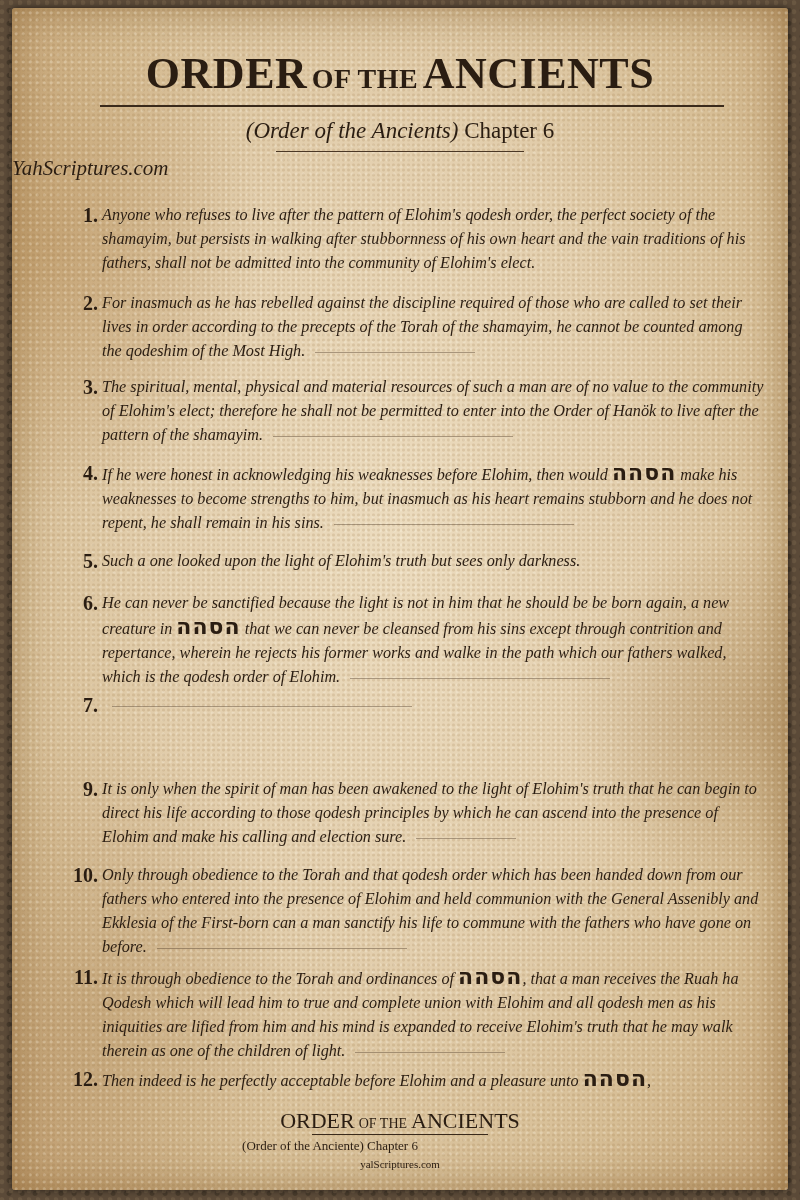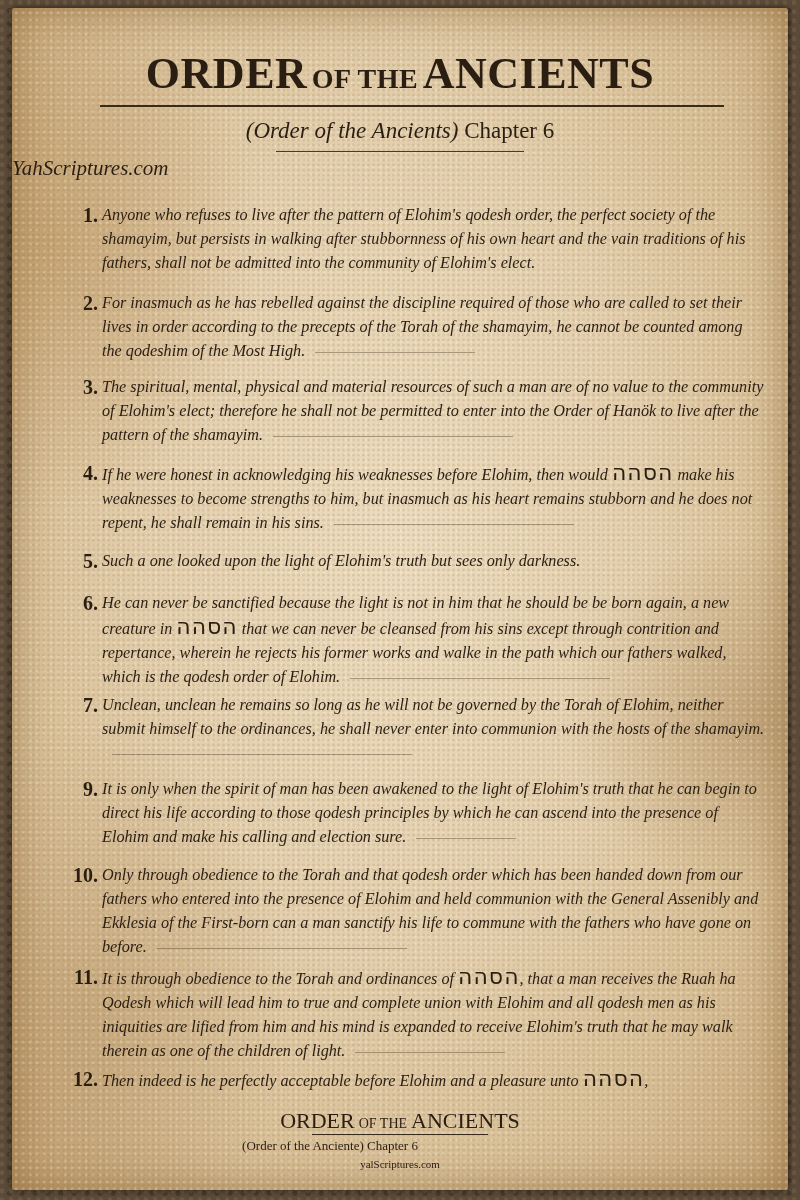--- a/index.html
+++ b/index.html
@@ -72,21 +72,21 @@
     position: absolute; left: 0; top: 0; width: 50px; text-align: right;
     font-weight: bold; font-style: normal; font-size: 20px;
   }
   .verse .num.two { left: -8px; width: 58px; }
   .verse .text { position: absolute; left: 54px; width: 664px; }
   .verse .rule {
     display: inline-block; vertical-align: middle; height: 1px;
     background: rgba(90,70,50,0.45); margin-left: 10px;
   }
   .heb {
-    font-style: normal; font-weight: normal; font-size: 22px;
+    font-style: normal; font-weight: bold; font-size: 22px;
     font-family: "DejaVu Sans", sans-serif; letter-spacing: 1px;
   }
 
   .footer-title {
     position: absolute; left: 0; width: 776px; top: 1100px;
     text-align: center; color: #2a1d12; font-family: "Liberation Serif", serif;
     white-space: nowrap;
   }
   .footer-title .big { font-size: 22px; }
   .footer-title .small { font-size: 14px; }
@@ -150,21 +150,21 @@
       <div class="text"><span>Such a one looked upon the light of Elohim's truth but sees only darkness.</span></div>
     </div>
 
     <div class="verse" style="top:388px">
       <span class="num">6.</span>
       <div class="text"><span>He can never be sanctified because the light is not in him that he should be be born again, a new creature in</span> <span class="heb" dir="rtl">הסהה</span> <span>that we can never be cleansed from his sins except through contrition and repertance, wherein he rejects his former works and walke in the path which our fathers walked, which is the qodesh order of Elohim.</span><span class="rule" style="width:260px"></span></div>
     </div>
 
     <div class="verse" style="top:490px">
       <span class="num">7.</span>
-      <div class="text"><span>Unclean, unclean he remains so long as he will not be governed by the Torah of Elohim, neither submit himself to the ordinances, he shall never enter into communion with the hosts of the shamayim.</span><span class="rule" style="width:300px"></span></div>
+      <div class="text"><span class="rule" style="width:300px"></span></div>
     </div>
 
     <div class="verse" style="top:574px">
       <span class="num">9.</span>
       <div class="text"><span>It is only when the spirit of man has been awakened to the light of Elohim's truth that he can begin to direct his life according to those qodesh principles by which he can ascend into the presence of Elohim and make his calling and election sure.</span><span class="rule" style="width:100px"></span></div>
     </div>
 
     <div class="verse" style="top:660px">
       <span class="num two">10.</span>
       <div class="text"><span>Only through obedience to the Torah and that qodesh order which has been handed down from our fathers who entered into the presence of Elohim and held communion with the General Assenibly and Ekklesia of the First-born can a man sanctify his life to commune with the fathers who have gone on before.</span><span class="rule" style="width:250px"></span></div>

